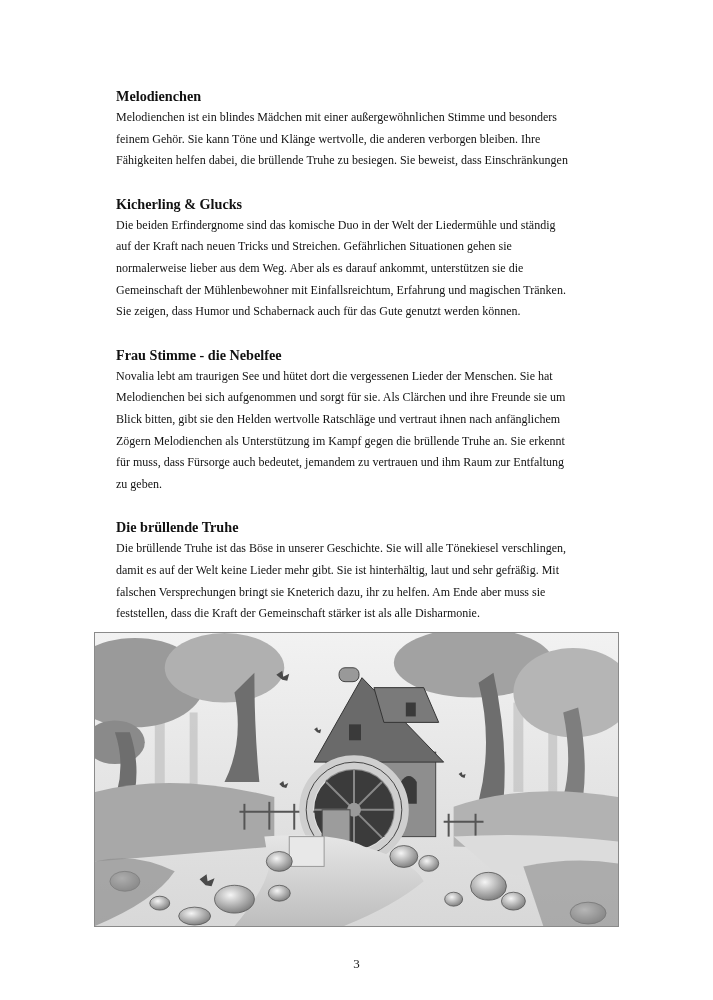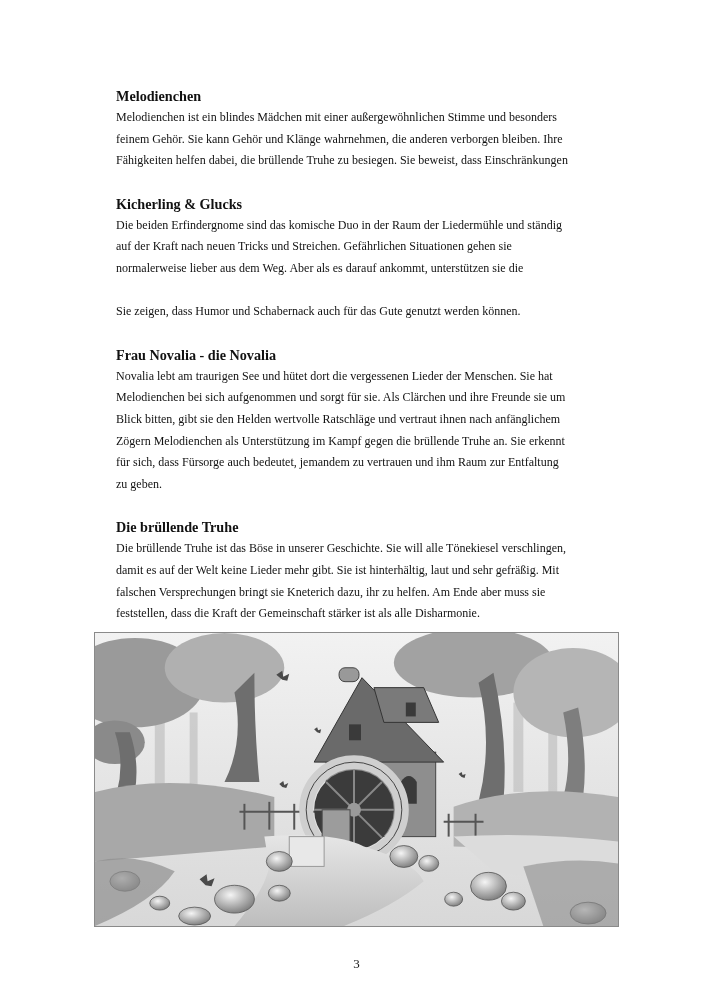--- a/index.html
+++ b/index.html
@@ -16,44 +16,44 @@
                  font-size: 13px; }
 </style>
 </head>
 <body>
 
 <div class="page">
   <div class="section">
     <p class="heading">Melodienchen</p>
     <p class="body-text">
       <span>Melodienchen ist ein blindes Mädchen mit einer außergewöhnlichen Stimme und besonders</span><br>
-      <span>feinem Gehör. Sie kann Gehör und Klänge wahrnehmen, die anderen verborgen bleiben. Ihre</span><br>
+      <span>feinem Gehör. Sie kann Töne und Klänge wertvolle, die anderen verborgen bleiben. Ihre</span><br>
       <span>Fähigkeiten helfen dabei, die brüllende Truhe zu besiegen. Sie beweist, dass Einschränkungen</span><br>
     </p>
   </div>
 
   <div class="section">
     <p class="heading">Kicherling &amp; Glucks</p>
     <p class="body-text">
-      <span>Die beiden Erfindergnome sind das komische Duo in der Raum der Liedermühle und ständig</span><br>
+      <span>Die beiden Erfindergnome sind das komische Duo in der Welt der Liedermühle und ständig</span><br>
       <span>auf der Kraft nach neuen Tricks und Streichen. Gefährlichen Situationen gehen sie</span><br>
       <span>normalerweise lieber aus dem Weg. Aber als es darauf ankommt, unterstützen sie die</span><br>
-      <br>
+      <span>Gemeinschaft der Mühlenbewohner mit Einfallsreichtum, Erfahrung und magischen Tränken.</span><br>
       <span>Sie zeigen, dass Humor und Schabernack auch für das Gute genutzt werden können.</span>
     </p>
   </div>
 
   <div class="section">
-    <p class="heading">Frau Novalia - die Novalia</p>
+    <p class="heading">Frau Stimme - die Nebelfee</p>
     <p class="body-text">
       <span>Novalia lebt am traurigen See und hütet dort die vergessenen Lieder der Menschen. Sie hat</span><br>
       <span>Melodienchen bei sich aufgenommen und sorgt für sie. Als Clärchen und ihre Freunde sie um</span><br>
       <span>Blick bitten, gibt sie den Helden wertvolle Ratschläge und vertraut ihnen nach anfänglichem</span><br>
       <span>Zögern Melodienchen als Unterstützung im Kampf gegen die brüllende Truhe an. Sie erkennt</span><br>
-      <span>für sich, dass Fürsorge auch bedeutet, jemandem zu vertrauen und ihm Raum zur Entfaltung</span><br>
+      <span>für muss, dass Fürsorge auch bedeutet, jemandem zu vertrauen und ihm Raum zur Entfaltung</span><br>
       <span>zu geben.</span>
     </p>
   </div>
 
   <div class="section">
     <p class="heading">Die brüllende Truhe</p>
     <p class="body-text">
       <span>Die brüllende Truhe ist das Böse in unserer Geschichte. Sie will alle Tönekiesel verschlingen,</span><br>
       <span>damit es auf der Welt keine Lieder mehr gibt. Sie ist hinterhältig, laut und sehr gefräßig. Mit</span><br>
       <span>falschen Versprechungen bringt sie Kneterich dazu, ihr zu helfen. Am Ende aber muss sie</span><br>

